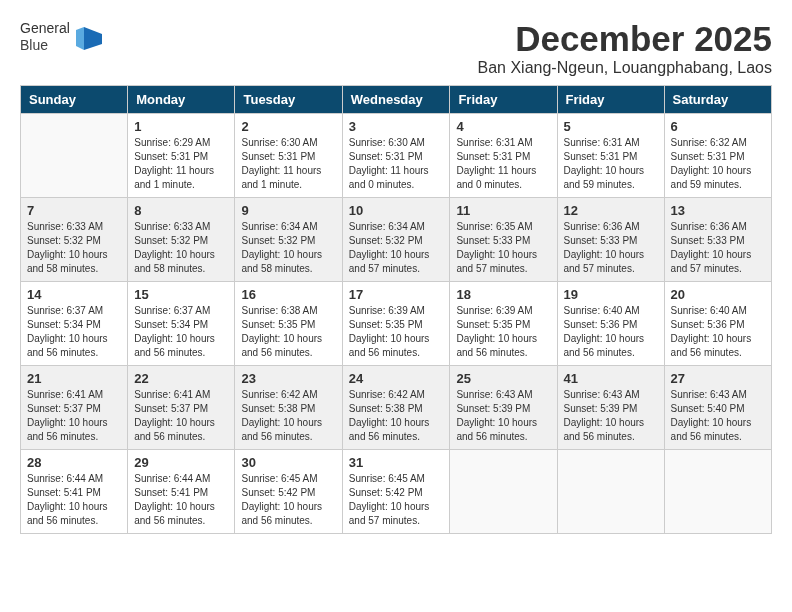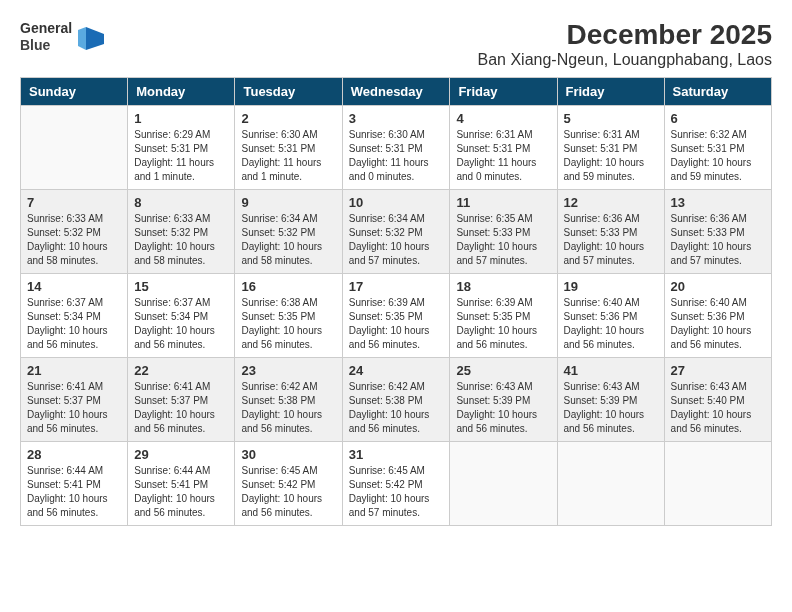--- a/index.html
+++ b/index.html
@@ -15,36 +15,36 @@
       align-items: flex-start;
       justify-content: space-between;
       margin-bottom: 4px;
     }
     .logo-container {
       display: flex;
       align-items: center;
     }
     .logo-text {
       font-size: 14px;
-      font-weight: bold;
+      font-weight: normal;
       color: #333;
       line-height: 1.2;
     }
     .logo-text .general { display: block; }
     .logo-text .blue { display: block; color: #404040; }
     .logo-icon {
       width: 30px;
       height: 30px;
       margin-left: 4px;
     }
     .title-section {
       text-align: right;
     }
     .month-title {
-      font-size: 28px;
+      font-size: 35px;
       font-weight: bold;
       color: #333;
       line-height: 1.1;
     }
     .location-title {
       font-size: 16px;
       color: #333;
     }
     .calendar {
       width: 100%;

